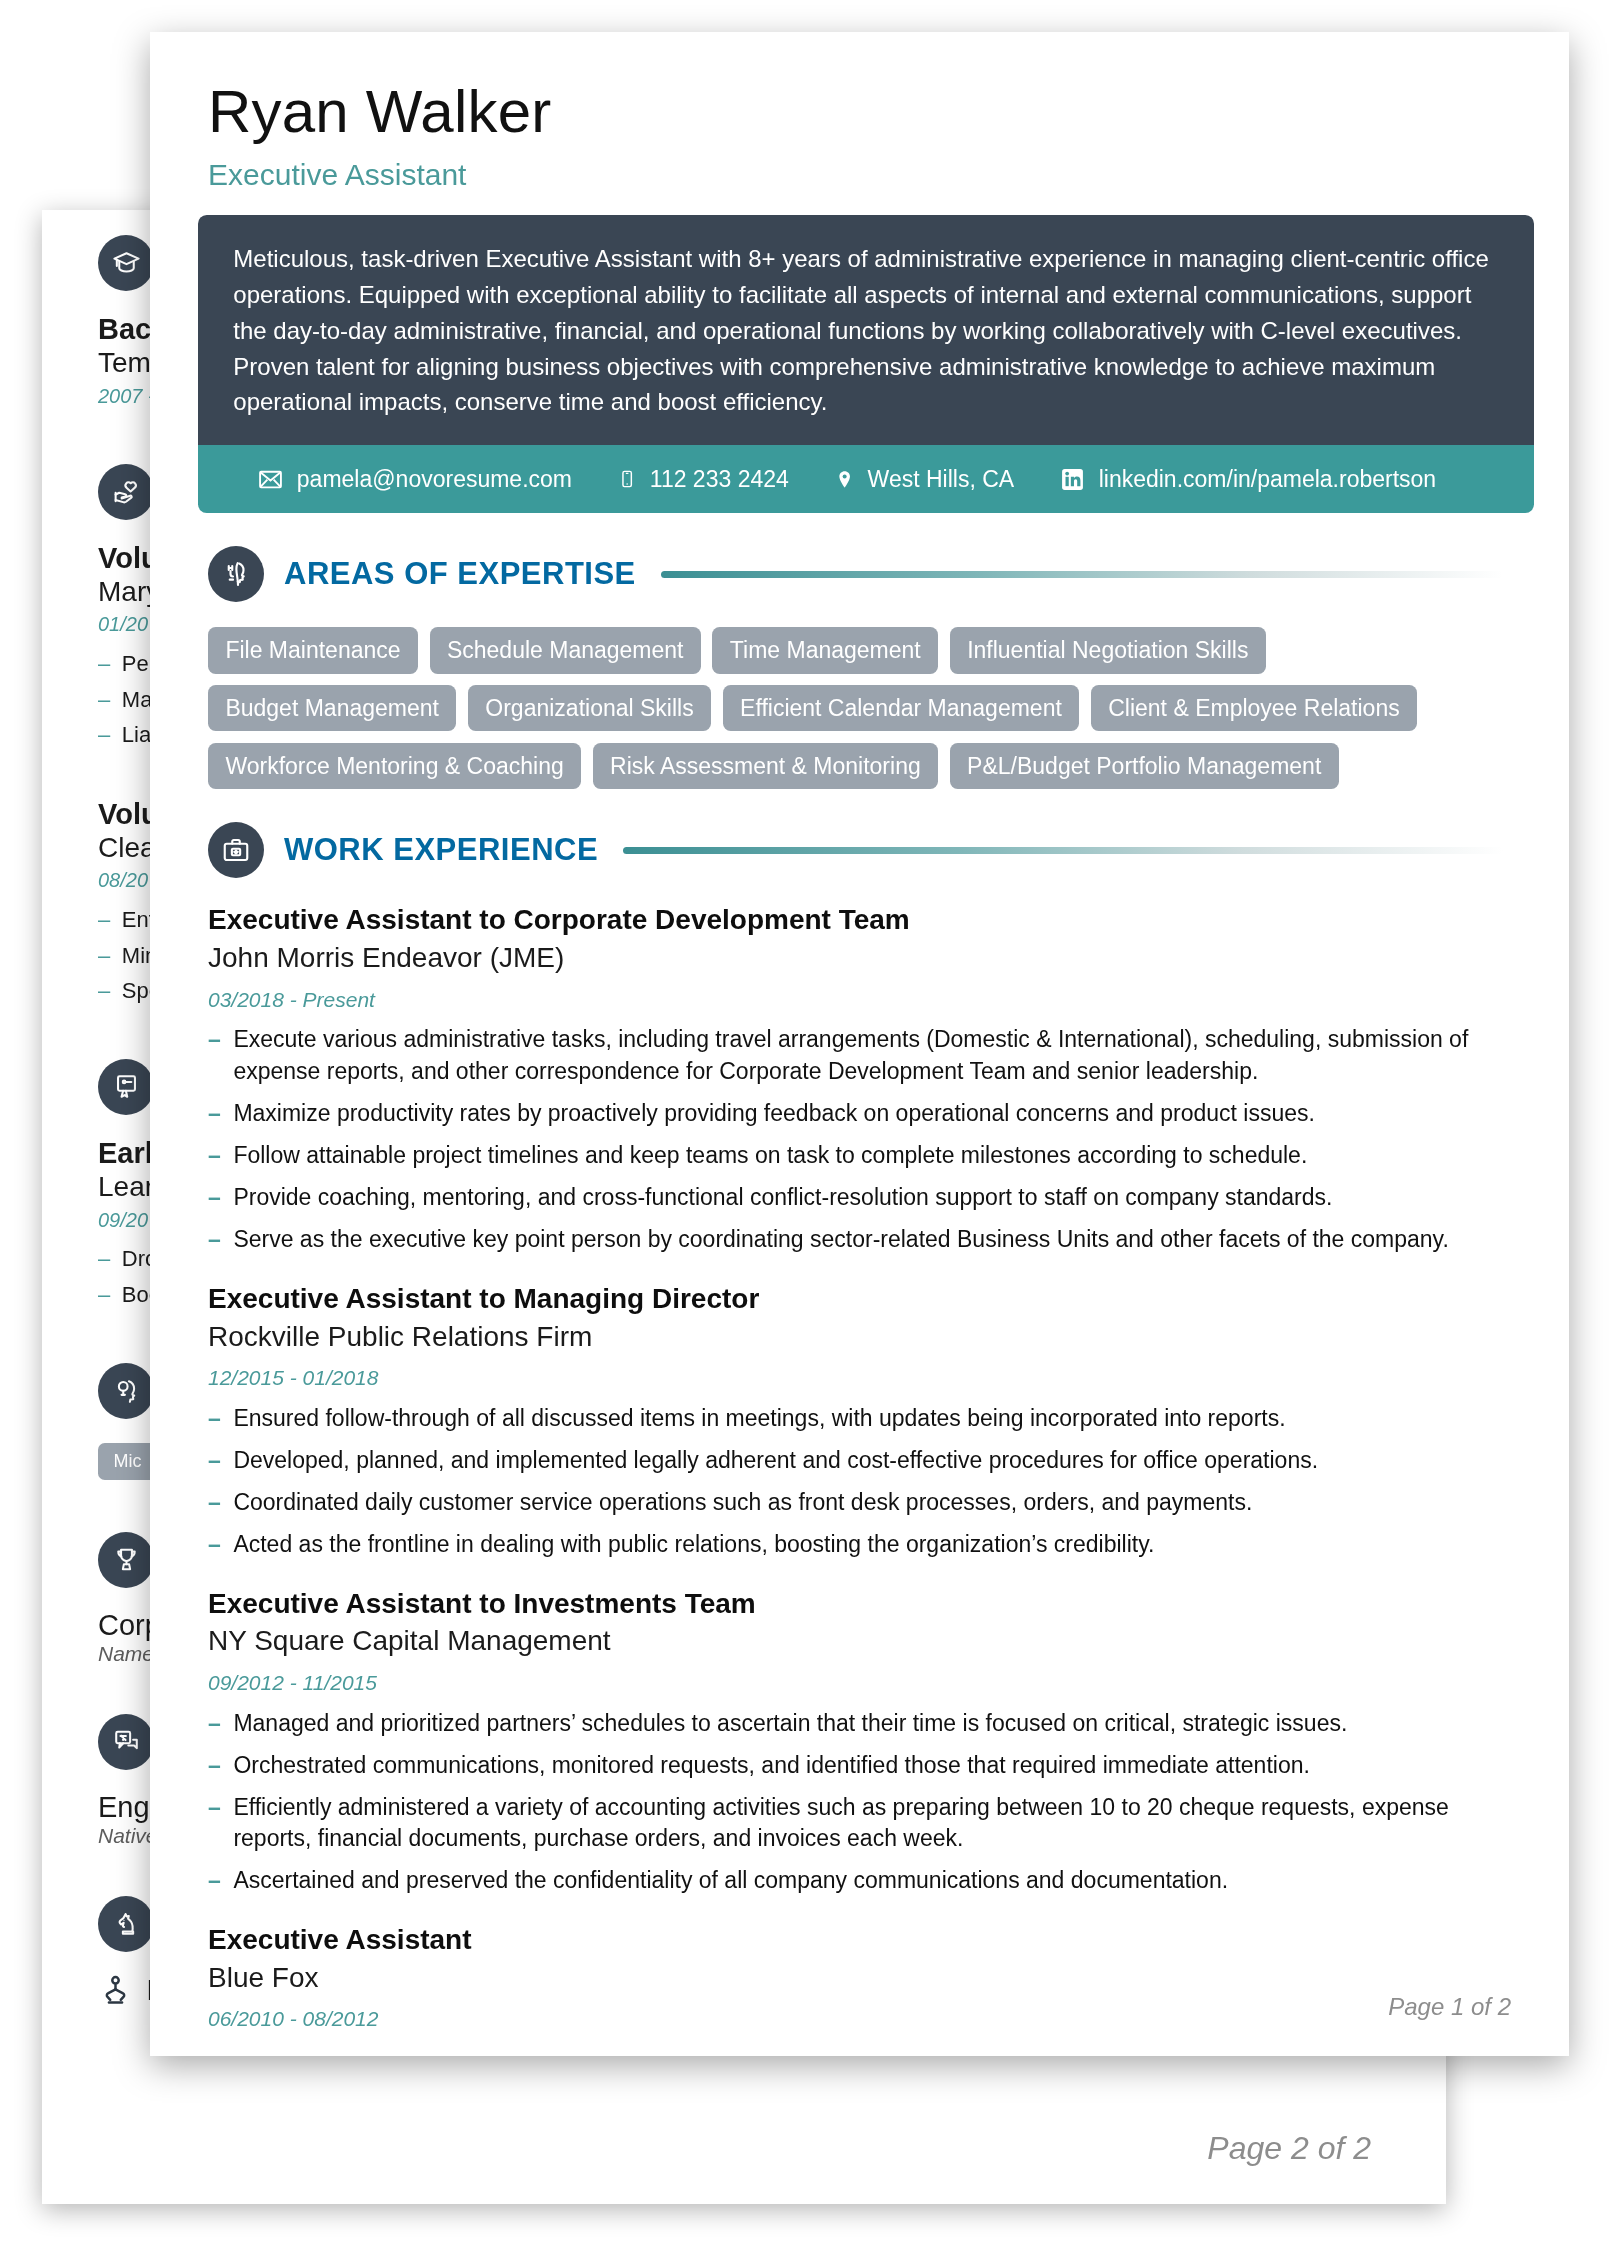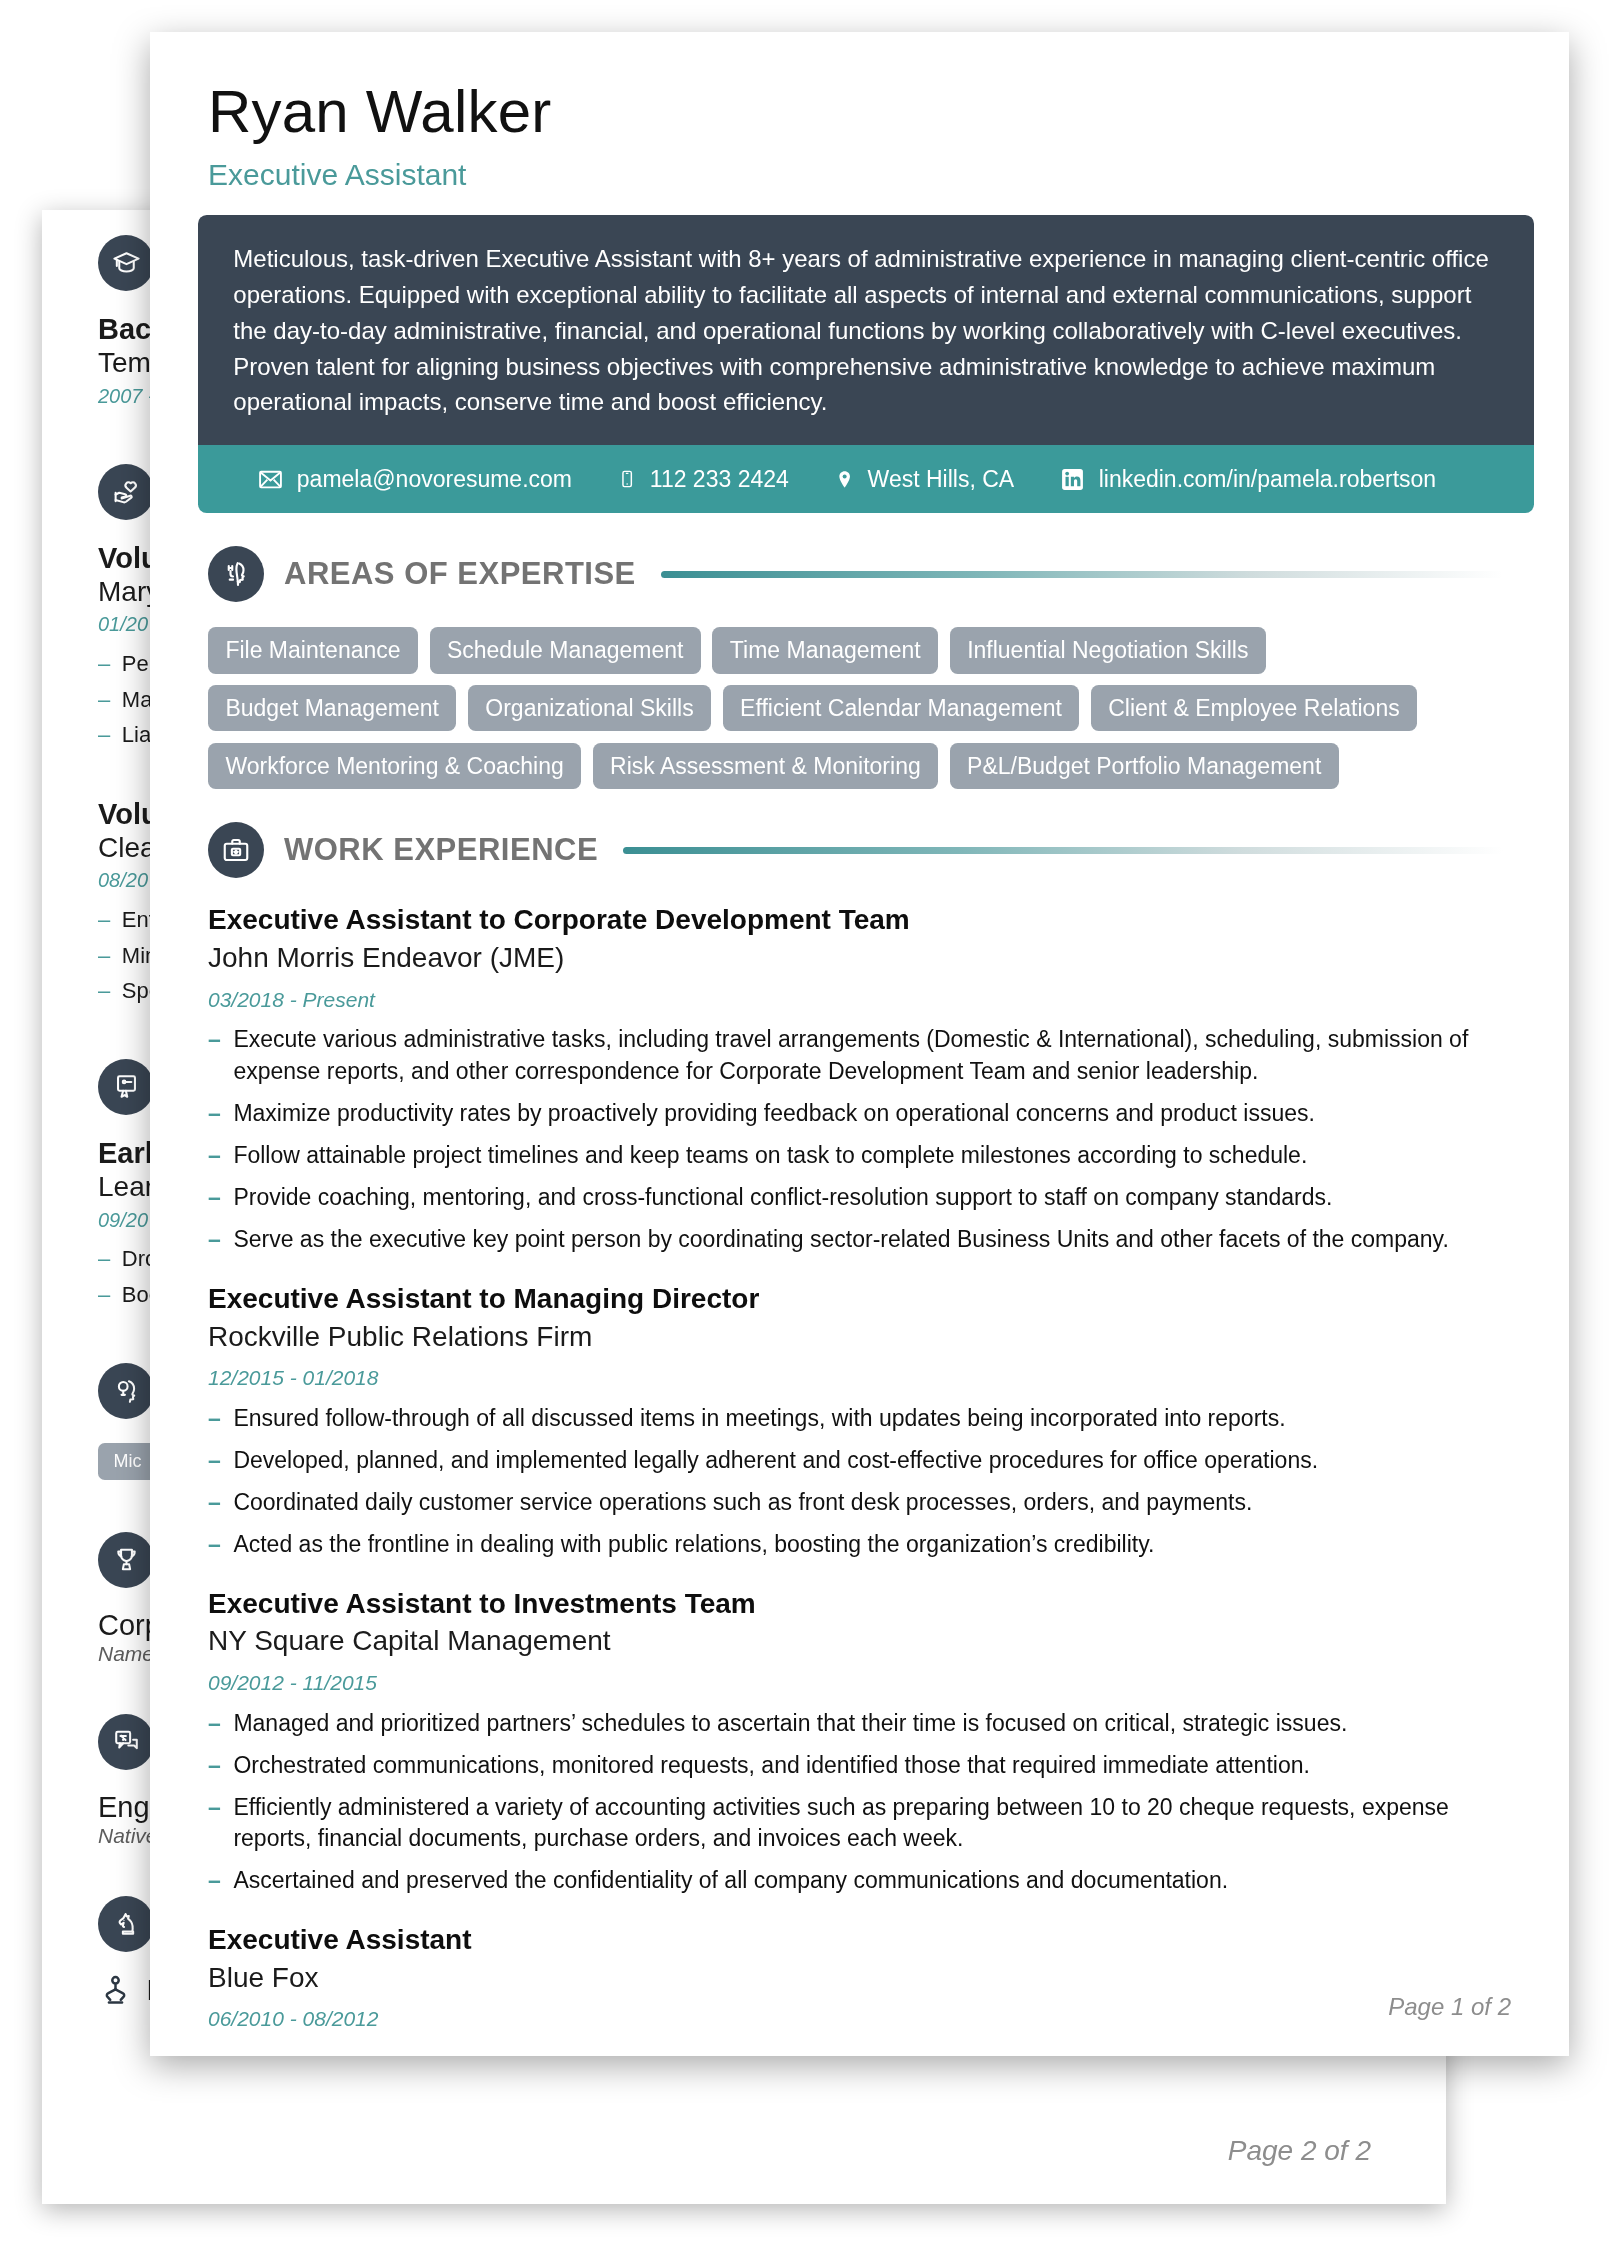--- a/index.html
+++ b/index.html
@@ -49,21 +49,21 @@
 
   
   .p2-fade {
     position: absolute; left: 319px; top: 0; width: 87px; height: 100%;
     background: linear-gradient(to right, rgba(255,255,255,0) 0%, #fff 72%);
     pointer-events: none;
   }
 
   .page2-footer {
     position: absolute; right: 75px; bottom: 37px;
-    font-size: 28px; font-style: italic; color: #8d8d8d;
+    font-size: 32px; font-style: italic; color: #8d8d8d;
   }
 
   
   .page1 {
     position: absolute;
     left: 150px; top: 32px;
     width: 1419px; height: 2024px;
     background: #ffffff;
     box-shadow: 0 9.7px 33px rgba(0,0,0,0.34);
     overflow: hidden;
@@ -100,21 +100,21 @@
 
   
   .sec { display: flex; align-items: center; margin-top: 33px; }
   .sec-icon {
     width: 56px; height: 56px; border-radius: 50%;
     background: #3a4654; color: #fff;
     display: flex; align-items: center; justify-content: center; flex: none;
   }
   .sec-icon svg { width: 30px; height: 30px; fill: none; stroke: #fff; stroke-width: 1.7; stroke-linecap: round; stroke-linejoin: round; }
   .sec-title {
-    font-size: 31px; font-weight: bold; color: #737373;
+    font-size: 31px; font-weight: bold; color: #0369a1;
     letter-spacing: 0.5px; margin-left: 20px; white-space: nowrap;
   }
   .sec-rule {
     flex: 1; height: 6.8px; margin-left: 25px; margin-right: 7.7px;
     border-radius: 3.9px;
     background: linear-gradient(to right, #3b8f93 0%, #7fb6b8 38%, #cfdcdd 70%, #ffffff 100%);
   }
 
   
   .tags { margin-top: 25px; display: flex; flex-wrap: wrap; gap: 11.6px 11.6px; }

